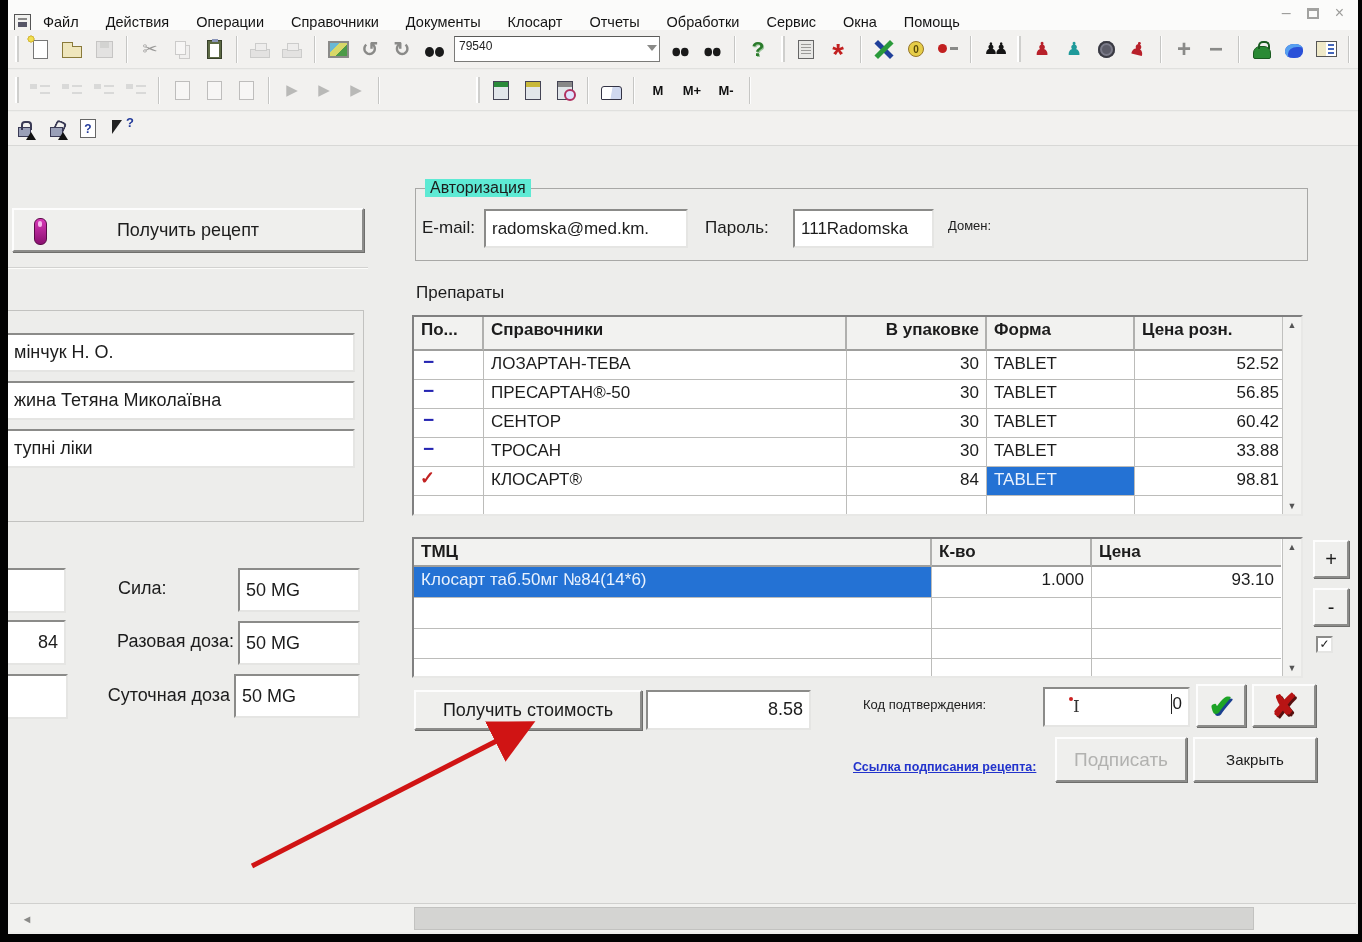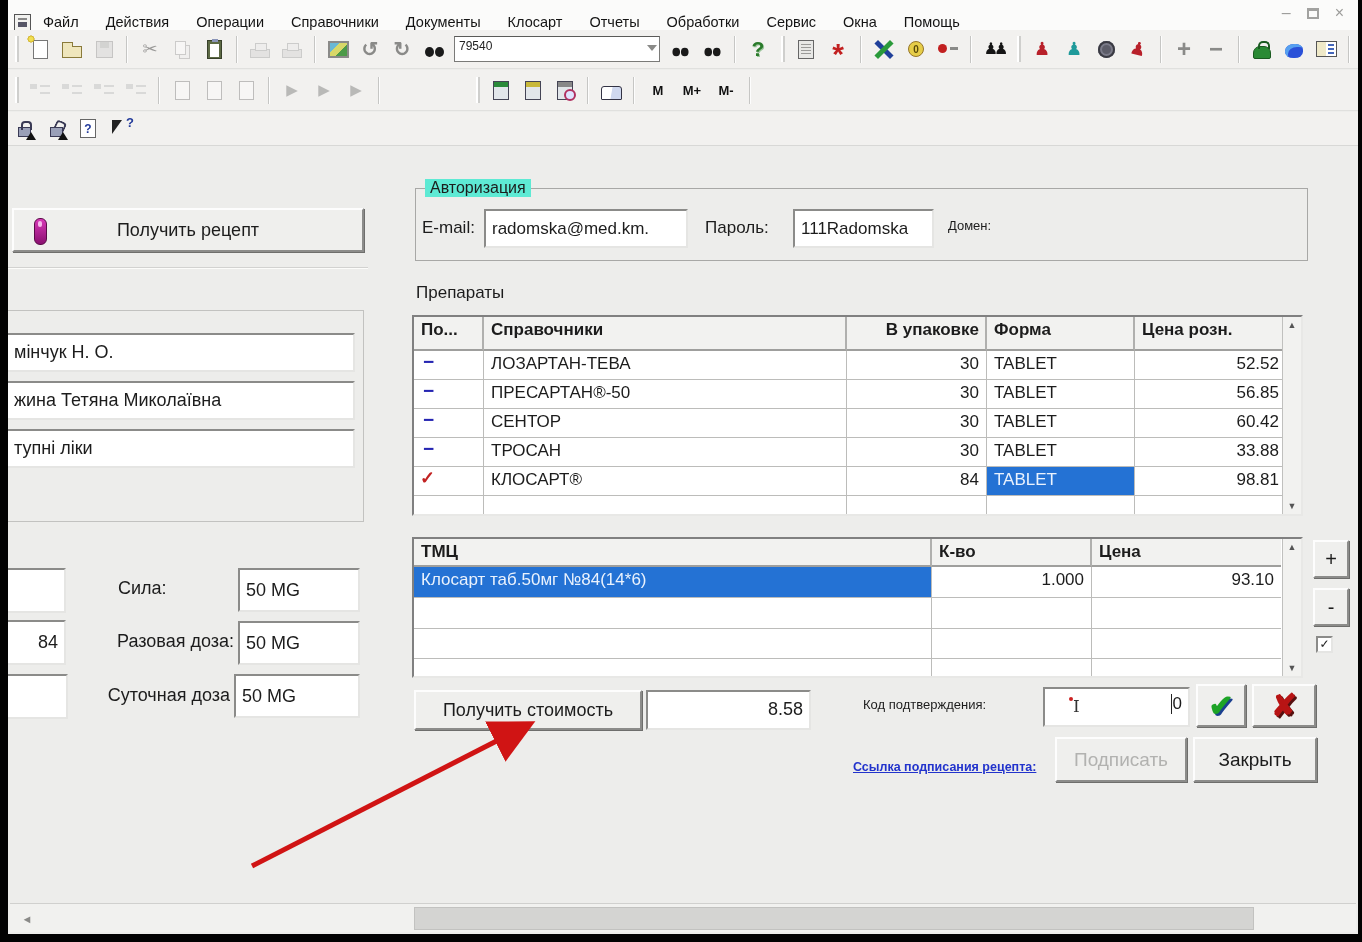--- a/index.html
+++ b/index.html
@@ -453,21 +453,21 @@
   </div>
   <div class="btn" style="left:1188px;top:684px;width:50px;height:43px">
     <span class="okglyph">✔</span>
   </div>
   <div class="btn" style="left:1244px;top:684px;width:64px;height:43px">
     <span class="xglyph">✘</span>
   </div>
 
   <a class="link" style="left:845px;top:760px">Ссылка подписания рецепта:</a>
   <div class="btn" style="left:1047px;top:737px;width:132px;height:45px;font-size:19px;color:#b2b2b0">Подписать</div>
-  <div class="btn" style="left:1185px;top:737px;width:124px;height:45px;font-size:19px">Закрыть</div>
+  <div class="btn" style="left:1185px;top:737px;width:124px;height:45px;font-size:15px">Закрыть</div>
 
   <div class="hsb">
     <span class="larr">◄</span>
     <span class="thumb"></span>
   </div>
 </div>
 
 <svg class="annotation" viewBox="0 0 1362 942">
   <defs>
     <marker id="ah" markerWidth="9" markerHeight="9" refX="6" refY="4.5" orient="auto">

